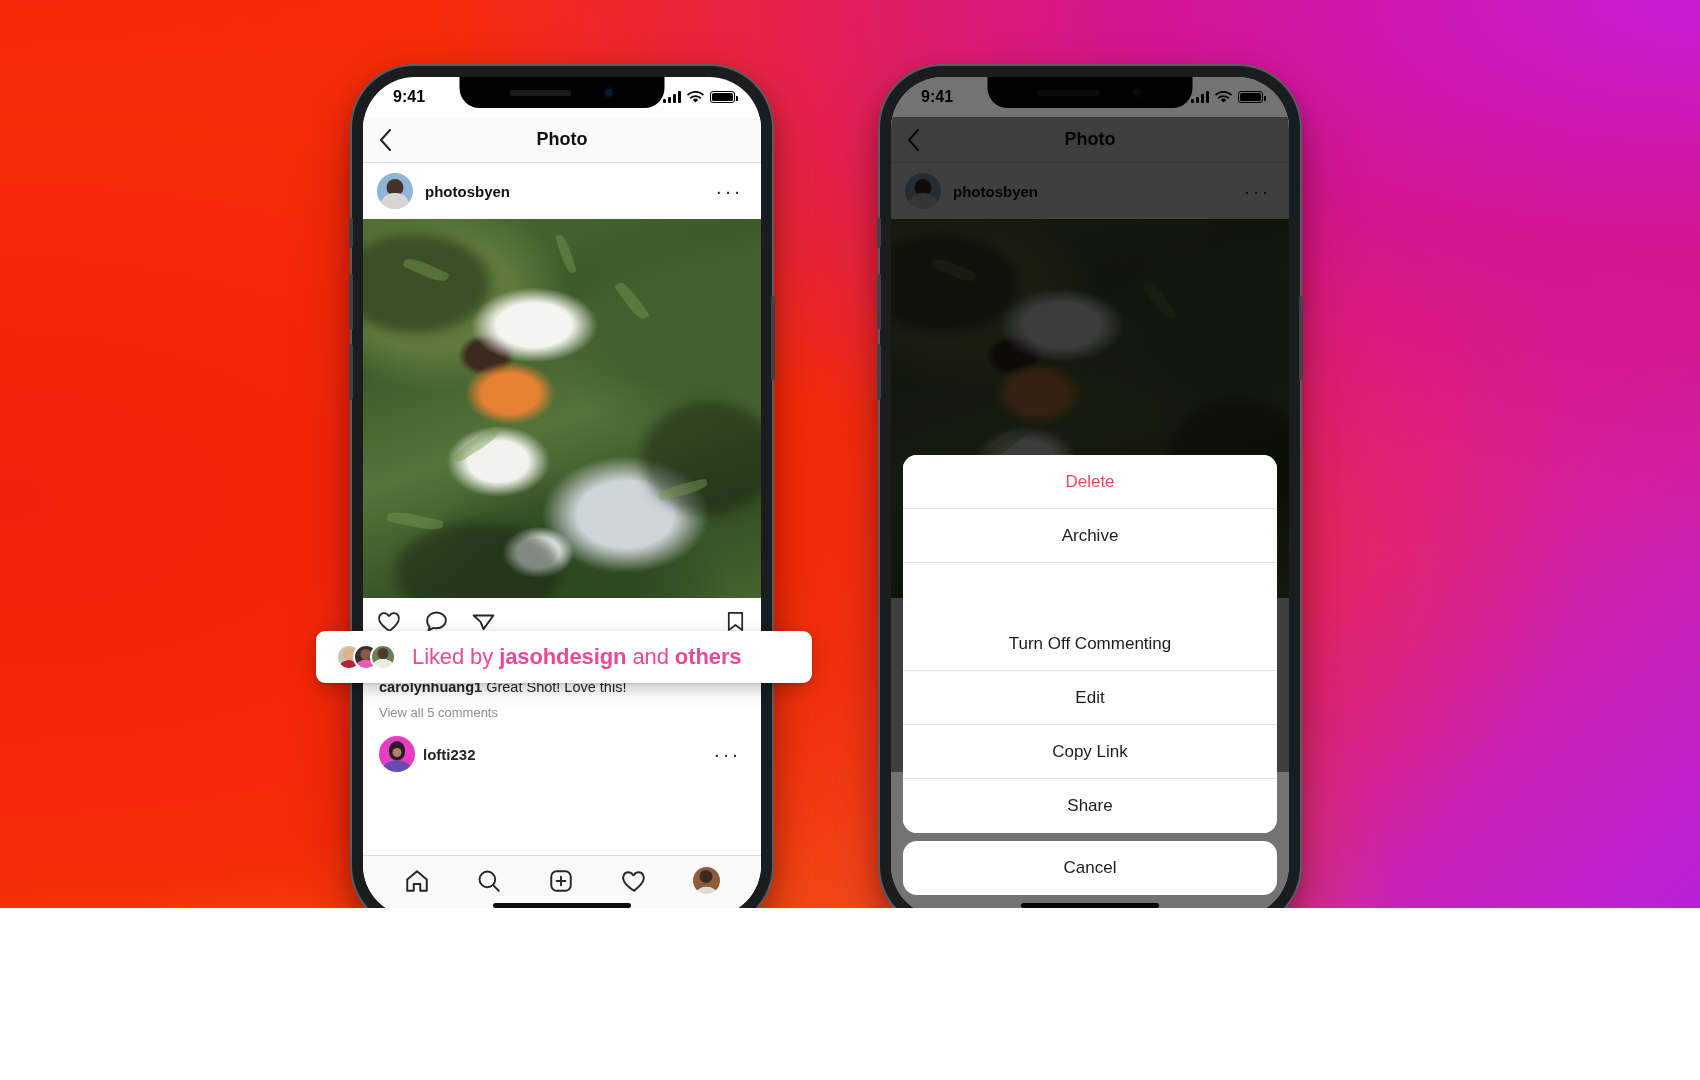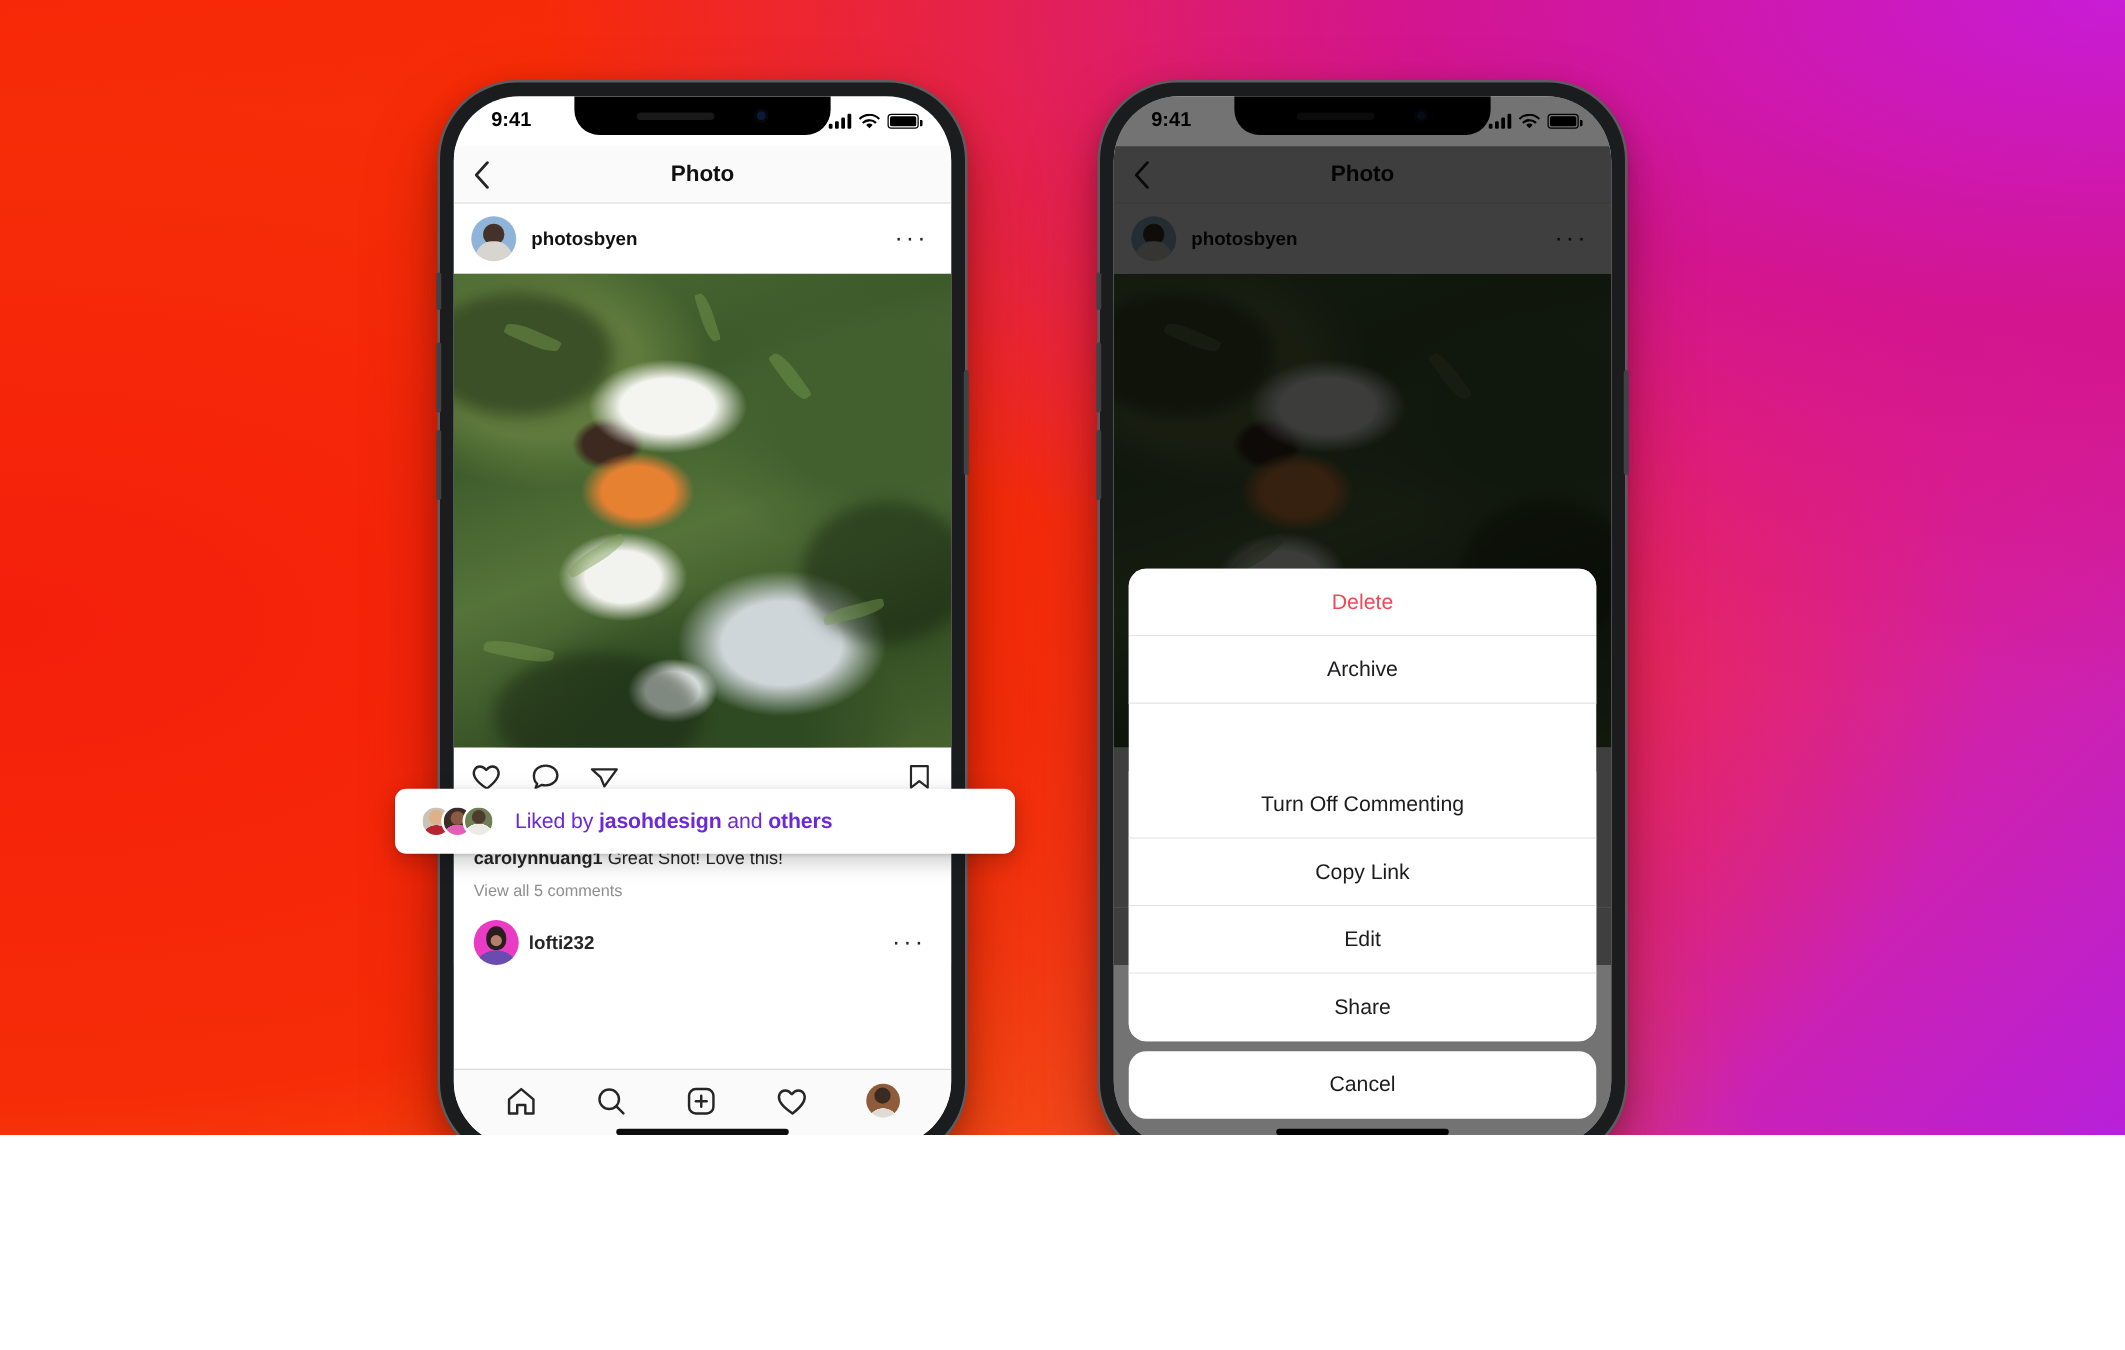--- a/index.html
+++ b/index.html
@@ -197,21 +197,21 @@
     width: 26px; height: 26px; border-radius: 50%;
     border: 2px solid #fff; position: relative; overflow: hidden;
   }
   .stack .s:not(:first-child) { margin-left: -9px; }
   .s1 { background: radial-gradient(circle at 50% 120%, #b8232f 0 42%, #c9c2b6 43% 100%); }
   .s1::before{content:"";position:absolute;left:50%;top:8%;transform:translateX(-50%);width:12px;height:12px;border-radius:50%;background:#e0b089;}
   .s2 { background: radial-gradient(circle at 50% 120%, #e35fb5 0 44%, #3b2c2a 45% 100%); }
   .s2::before{content:"";position:absolute;left:50%;top:14%;transform:translateX(-50%);width:11px;height:11px;border-radius:50%;background:#8a5a44;}
   .s3 { background: radial-gradient(circle at 50% 118%, #eceae4 0 46%, #6d7f54 47% 100%); }
   .s3::before{content:"";position:absolute;left:50%;top:10%;transform:translateX(-50%);width:11px;height:11px;border-radius:50%;background:#4f3a2e;}
-  .callout-text { font-size: 17px; color: #6d28d9; letter-spacing: -.1px; }
+  .callout-text { font-size: 22px; color: #ec4899; letter-spacing: -.1px; }
   .callout-text b { font-weight: bold; }
 
   
   .dim {
     position: absolute; inset: 0; background: rgba(0,0,0,.55); z-index: 40;
   }
   .sheet {
     position: absolute; z-index: 45;
     left: 12px; right: 12px; bottom: 84px;
     background: #fff;
@@ -496,22 +496,22 @@
         <div class="cam"></div>
       </div>
 
       <div class="dim"></div>
 
       <div class="sheet">
         <div class="sheet-item destructive">Delete</div>
         <div class="sheet-item">Archive</div>
         <div class="sheet-item ghost">Hide Like Count</div>
         <div class="sheet-item">Turn Off Commenting</div>
+        <div class="sheet-item">Edit</div>
         <div class="sheet-item">Copy Link</div>
-        <div class="sheet-item">Edit</div>
         <div class="sheet-item">Share</div>
 
       </div>
 
       <div class="sheet-cancel">Cancel</div>
     </div>
   </div>
 
   <div class="callout">
     <span class="stack">

